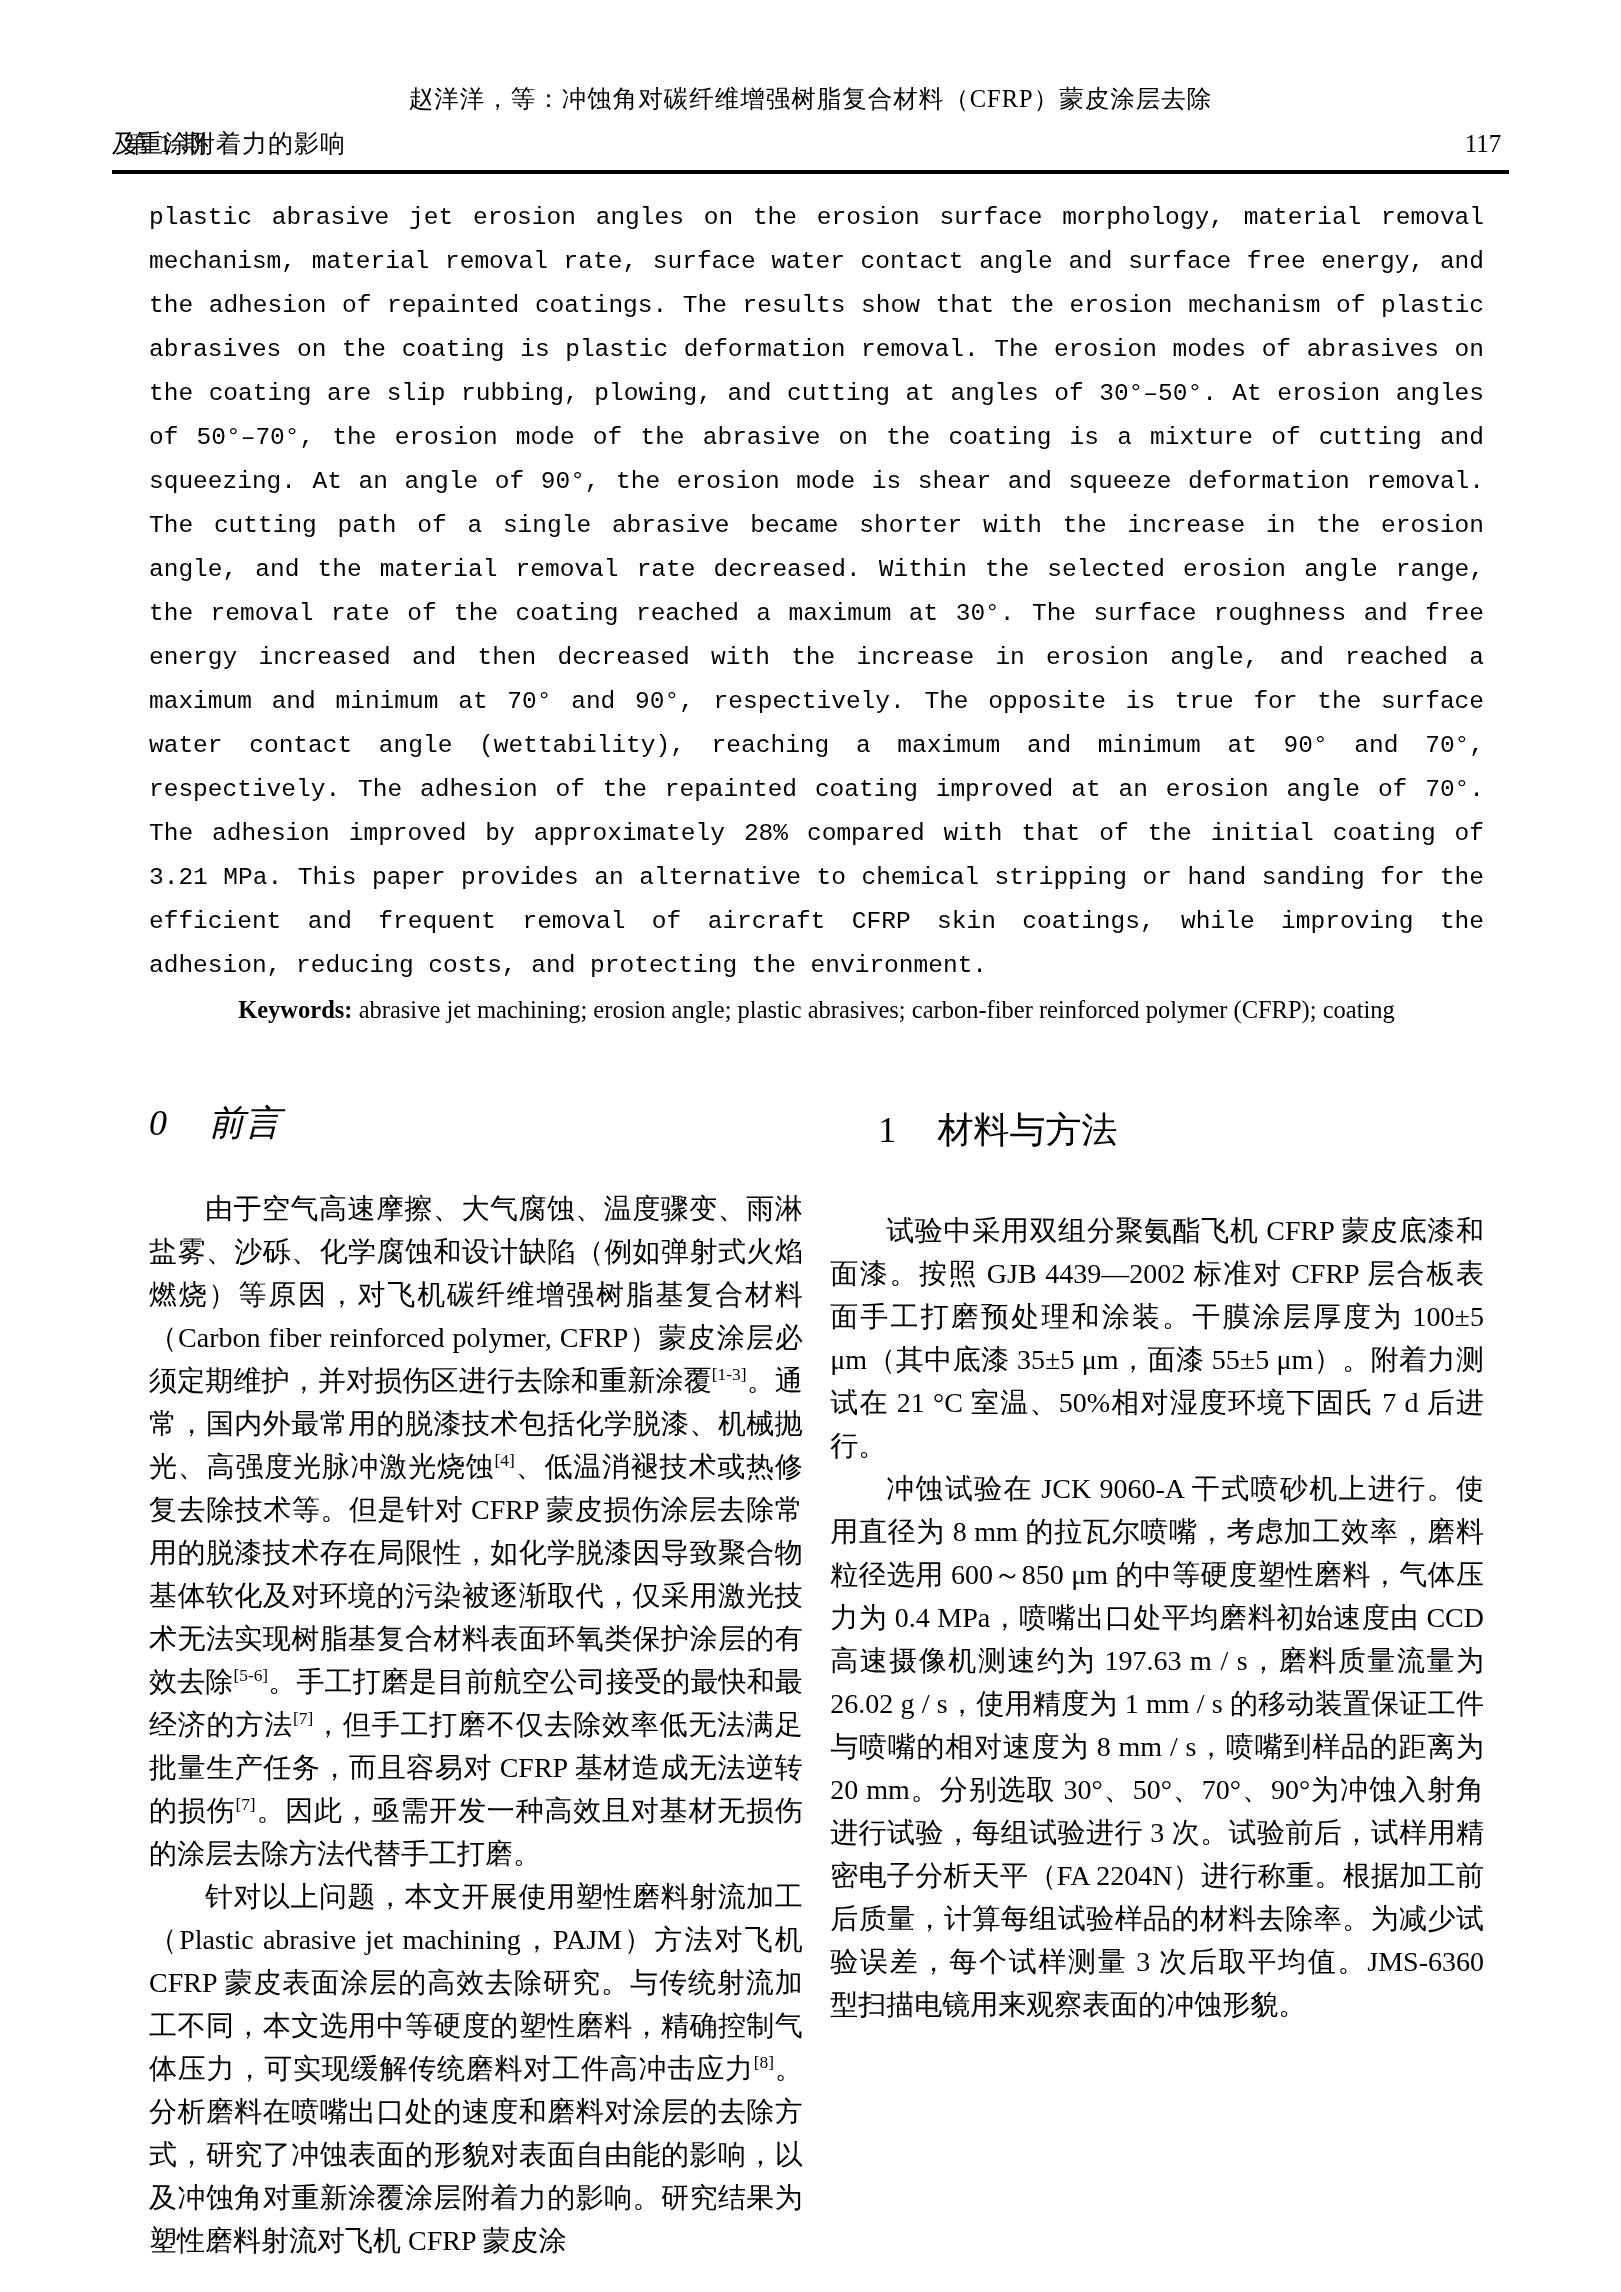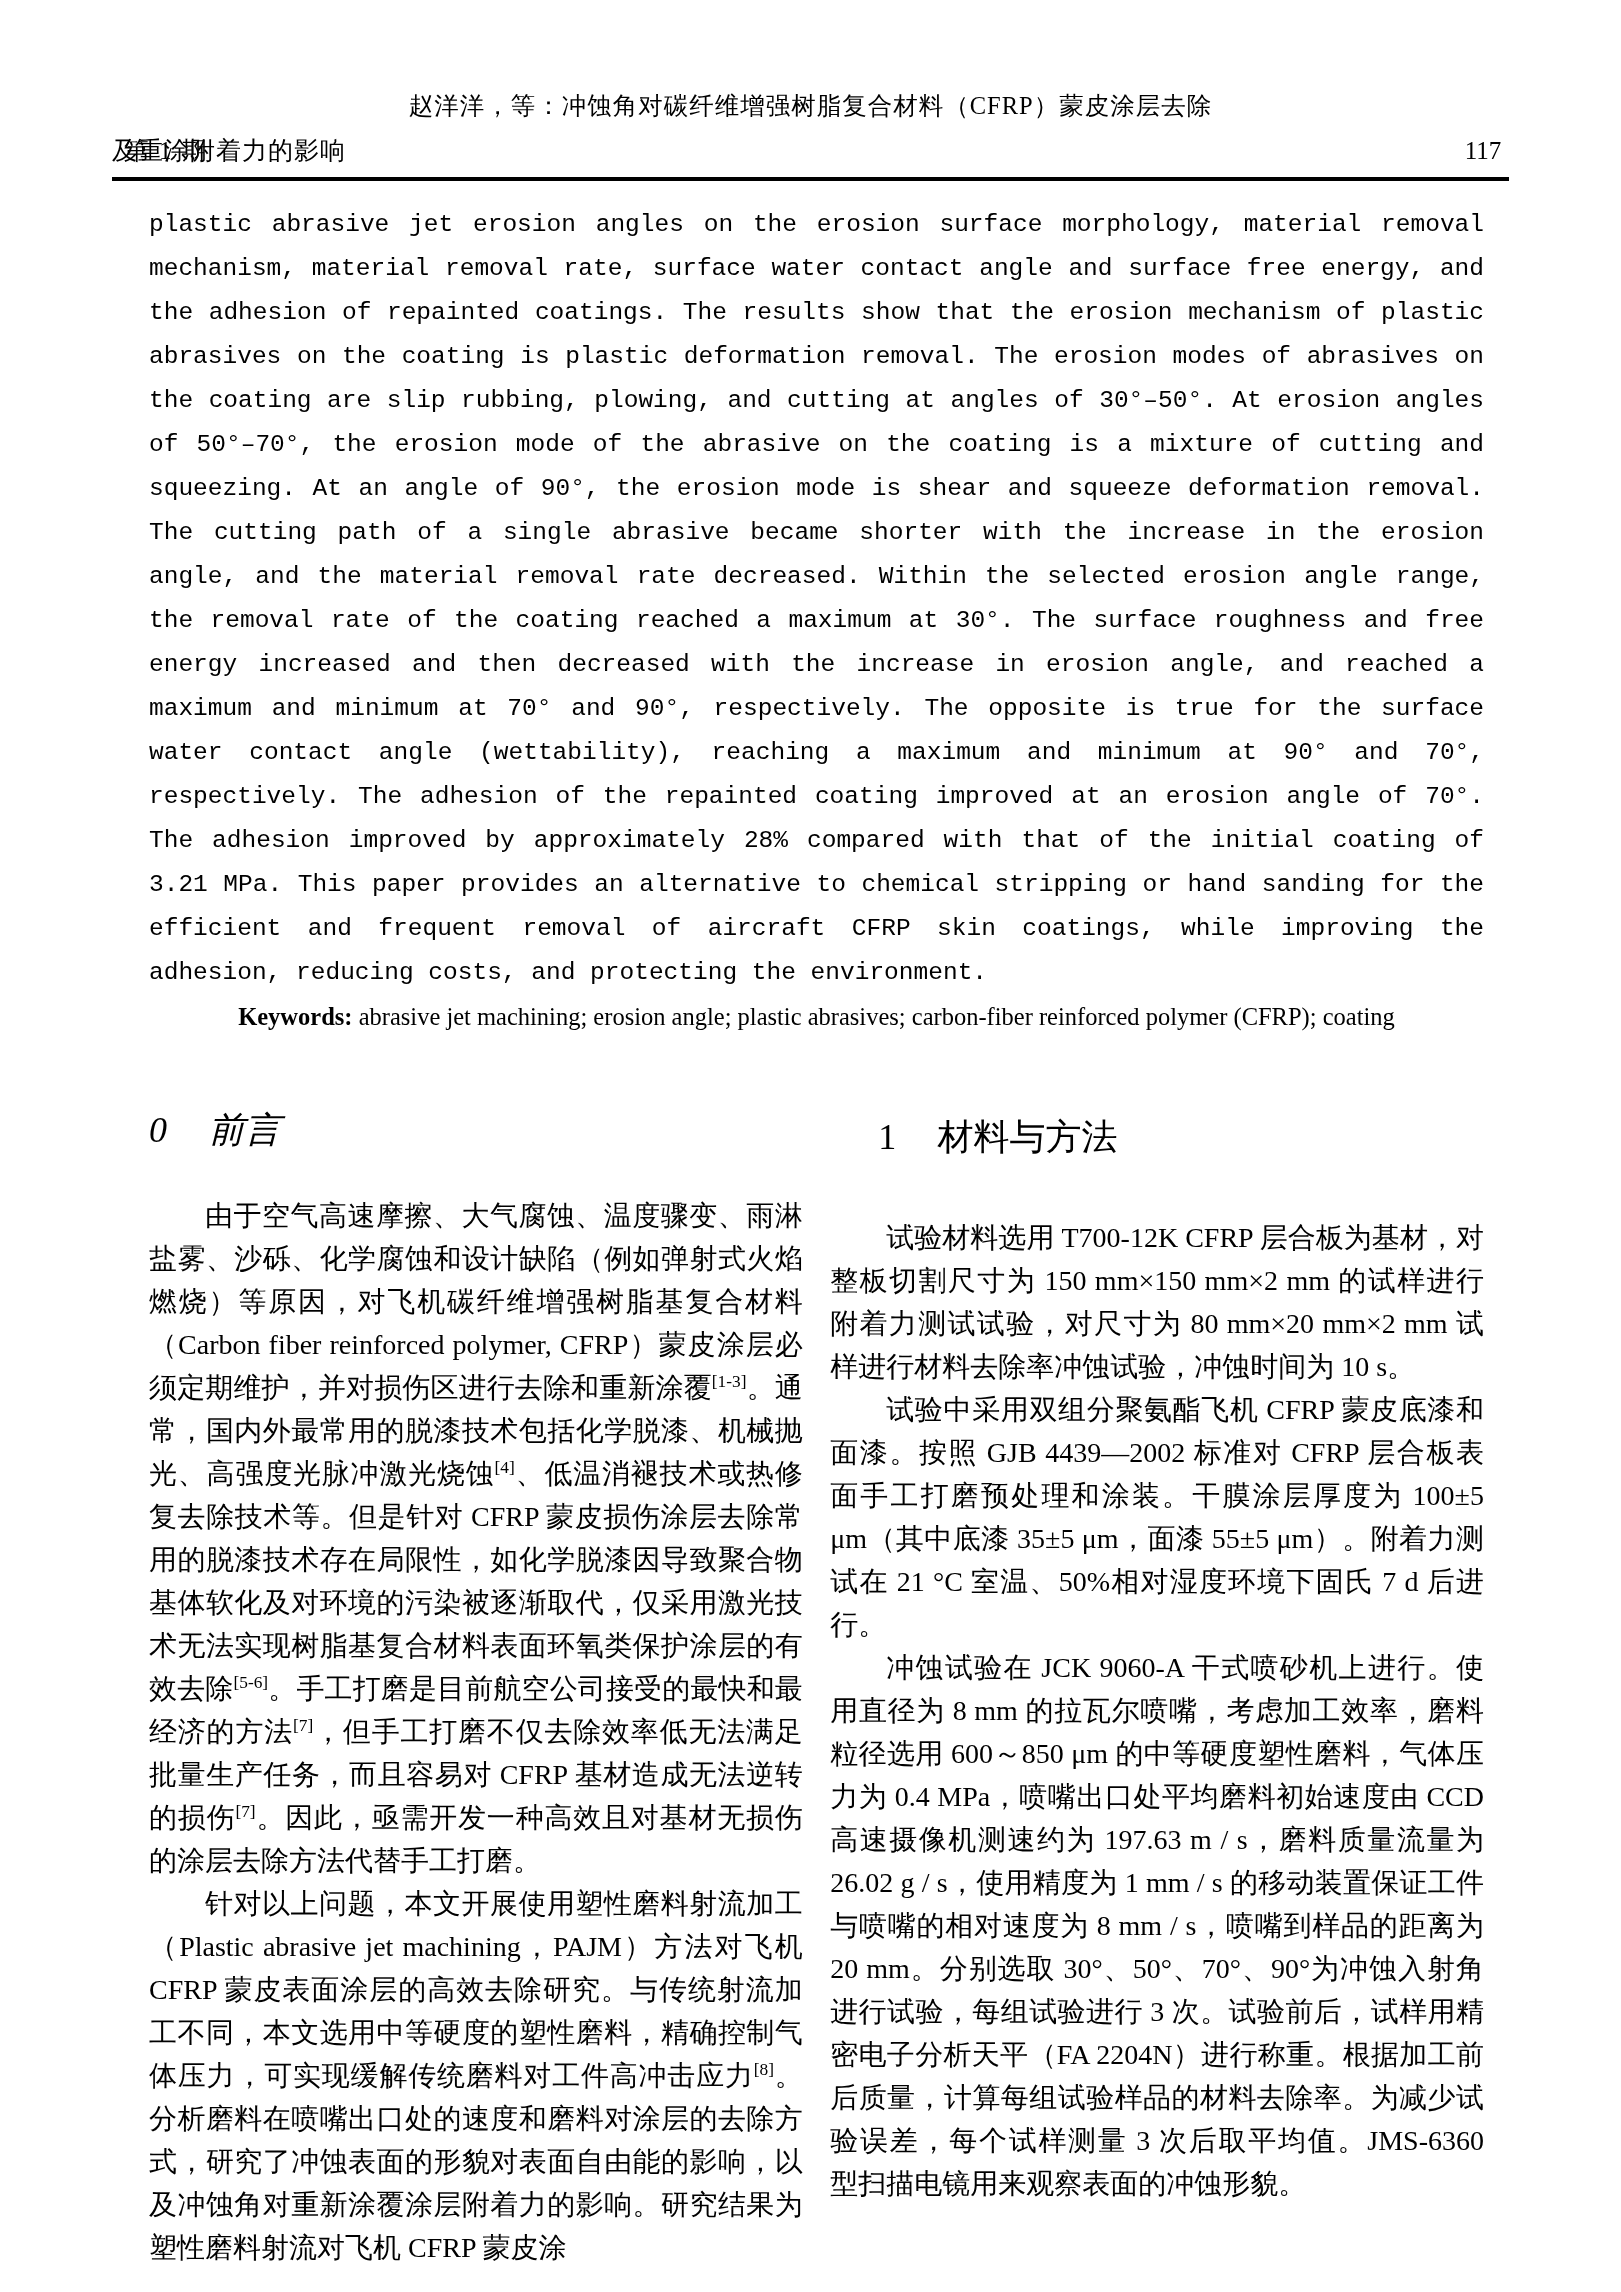--- a/index.html
+++ b/index.html
@@ -12,21 +12,21 @@
     position: relative;
     width: 1621px;
     height: 2293px;
     background: #ffffff;
     overflow: hidden;
     font-family: "Liberation Serif", "DejaVu Serif", serif;
     box-sizing: border-box;
   }
   
   .hdr {
-    margin: 7px 112px;
+    margin: 0 112px;
     padding-top: 84px;
   }
   .running-title {
     text-align: center;
     font-size: 24.5px;
     line-height: 29px;
     letter-spacing: 1px;
   }
   .hdr-row {
     position: relative;
@@ -109,21 +109,20 @@
   <main class="columns">
 
     <div class="col">
       <h2 class="sec sec-left"><span class="sec-num">0</span><span class="sec-title">前言</span></h2>
       <p><span>由于空气高速摩擦、大气腐蚀、温度骤变、雨淋盐雾、沙砾、化学腐蚀和设计缺陷（例如弹射式火焰燃烧）等原因，对飞机碳纤维增强树脂基复合材料（Carbon fiber reinforced polymer, CFRP）蒙皮涂层必须定期维护，并对损伤区进行去除和重新涂覆</span><sup class="ref">[1-3]</sup><span>。通常，国内外最常用的脱漆技术包括化学脱漆、机械抛光、高强度光脉冲激光烧蚀</span><sup class="ref">[4]</sup><span>、低温消褪技术或热修复去除技术等。但是针对 CFRP 蒙皮损伤涂层去除常用的脱漆技术存在局限性，如化学脱漆因导致聚合物基体软化及对环境的污染被逐渐取代，仅采用激光技术无法实现树脂基复合材料表面环氧类保护涂层的有效去除</span><sup class="ref">[5-6]</sup><span>。手工打磨是目前航空公司接受的最快和最经济的方法</span><sup class="ref">[7]</sup><span>，但手工打磨不仅去除效率低无法满足批量生产任务，而且容易对 CFRP 基材造成无法逆转的损伤</span><sup class="ref">[7]</sup><span>。因此，亟需开发一种高效且对基材无损伤的涂层去除方法代替手工打磨。</span></p>
       <p><span>针对以上问题，本文开展使用塑性磨料射流加工（Plastic abrasive jet machining，PAJM）方法对飞机 CFRP 蒙皮表面涂层的高效去除研究。与传统射流加工不同，本文选用中等硬度的塑性磨料，精确控制气体压力，可实现缓解传统磨料对工件高冲击应力</span><sup class="ref">[8]</sup><span>。分析磨料在喷嘴出口处的速度和磨料对涂层的去除方式，研究了冲蚀表面的形貌对表面自由能的影响，以及冲蚀角对重新涂覆涂层附着力的影响。研究结果为塑性磨料射流对飞机 CFRP 蒙皮涂</span></p>
     </div>
 
     <div class="col">
       <h2 class="sec sec-right"><span class="sec-num">1</span><span class="sec-title">材料与方法</span></h2>
-      <p>试验材料选用 T700-12K CFRP 层合板为基材，对整板切割尺寸为 150 mm×150 mm×2 mm 的试样进行附着力测试试验，对尺寸为 80 mm×20 mm×2 mm 试样进行材料去除率冲蚀试验，冲蚀时间为 10 s。</p>
       <p>试验中采用双组分聚氨酯飞机 CFRP 蒙皮底漆和面漆。按照 GJB 4439—2002 标准对 CFRP 层合板表面手工打磨预处理和涂装。干膜涂层厚度为 100±5 μm（其中底漆 35±5 μm，面漆 55±5 μm）。附着力测试在 21 °C 室温、50%相对湿度环境下固氏 7 d 后进行。</p>
       <p>冲蚀试验在 JCK 9060-A 干式喷砂机上进行。使用直径为 8 mm 的拉瓦尔喷嘴，考虑加工效率，磨料粒径选用 600～850 μm 的中等硬度塑性磨料，气体压力为 0.4 MPa，喷嘴出口处平均磨料初始速度由 CCD 高速摄像机测速约为 197.63 m / s，磨料质量流量为 26.02 g / s，使用精度为 1 mm / s 的移动装置保证工件与喷嘴的相对速度为 8 mm / s，喷嘴到样品的距离为 20 mm。分别选取 30°、50°、70°、90°为冲蚀入射角进行试验，每组试验进行 3 次。试验前后，试样用精密电子分析天平（FA 2204N）进行称重。根据加工前后质量，计算每组试验样品的材料去除率。为减少试验误差，每个试样测量 3 次后取平均值。JMS-6360 型扫描电镜用来观察表面的冲蚀形貌。</p>
     </div>
 
   </main>
 
 </div>
 
 
 </body></html>

